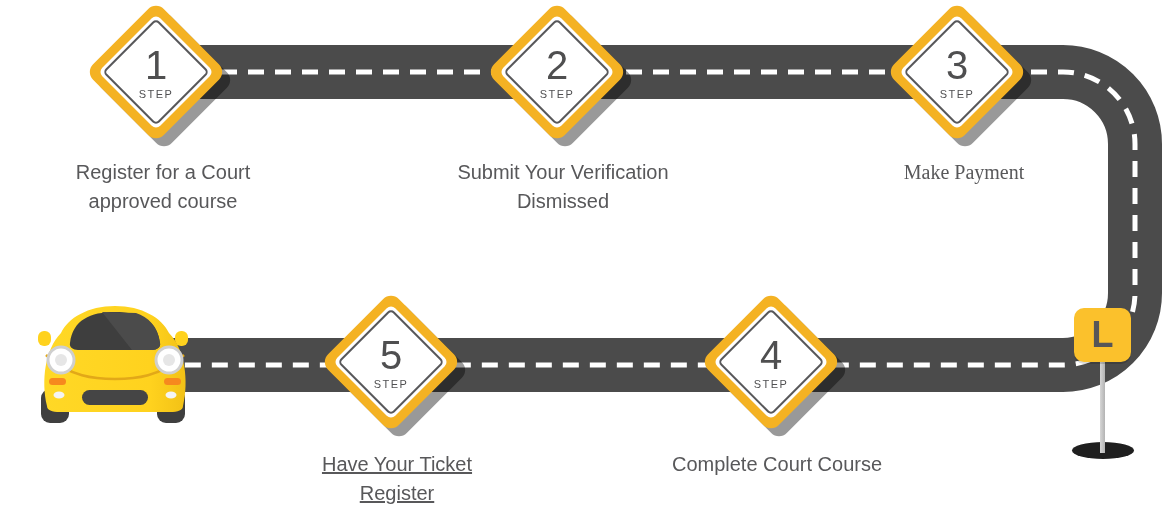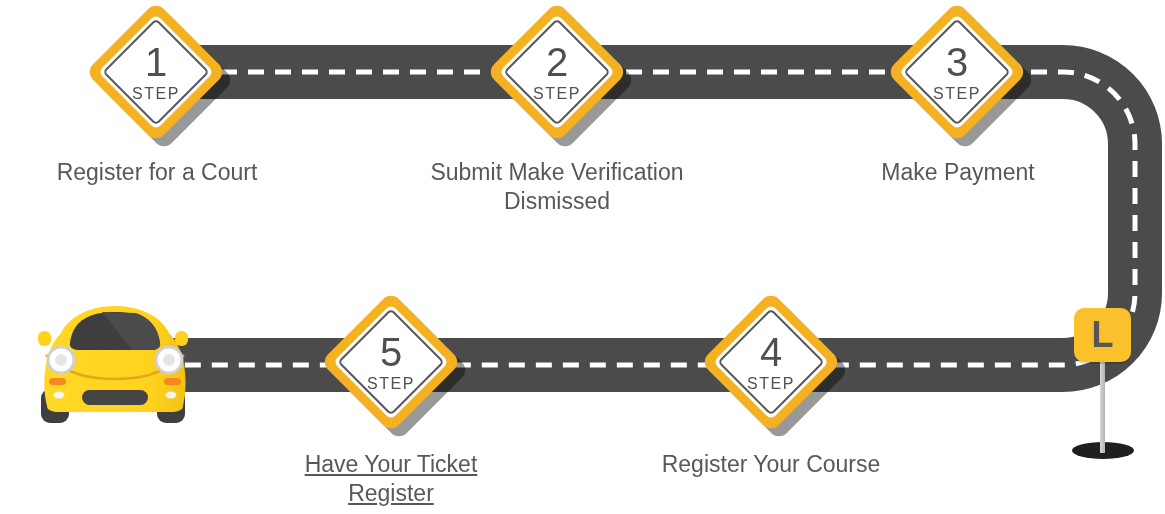--- a/index.html
+++ b/index.html
@@ -42,45 +42,46 @@
     align-items:center;justify-content:center;
     z-index:2;
   }
   .step-number{
     font-size:40px;
     font-weight:500;
     color:#4F4F50;
     line-height:40px;
   }
   .step-word{
-    font-size:16px;
+    font-size:11px;
     letter-spacing:1.5px;
     color:#515153;
     margin-top:3px;
   }
   .s1{left:106px;top:22px;}
   .s2{left:507px;top:22px;}
   .s3{left:907px;top:22px;}
   .s4{left:721px;top:312px;}
   .s5{left:341px;top:312px;}
 
   
   .caption{
     position:absolute;
     transform:translateX(-50%);
     text-align:center;
-    font-size:23px;
+    font-size:20px;
     line-height:29px;
     color:#58585A;
     white-space:nowrap;
+    margin-left:6px;
   }
   .caption span{display:block;}
   .c1{left:157px;top:158px;}
   .c2{left:557px;top:158px;}
-  .c3{left:958px;top:158px;}
+  .c3{left:958px;top:158px;font-family:Liberation Serif, serif;}
   .c4{left:771px;top:450px;}
   .c5{left:391px;top:450px;text-decoration:underline;}
 
   
   .sign-shadow{
     position:absolute;
     left:1072px;top:442px;
     width:62px;height:17px;
     background:#1f1f1f;
     border-radius:50%;
@@ -164,31 +165,32 @@
       <div class="diamond-core"></div>
     </div>
     <div class="diamond-content">
       <div class="step-number">5</div>
       <div class="step-word">STEP</div>
     </div>
   </div>
 
   <div class="caption c1">
     <span>Register for a Court</span>
+    <span>approved course</span>
   </div>
   <div class="caption c2">
-    <span>Submit Make Verification</span>
+    <span>Submit Your Verification</span>
     <span>Dismissed</span>
   </div>
   <div class="caption c3">
     <span>Make Payment</span>
     <span></span>
   </div>
   <div class="caption c4">
-    <span>Register Your Course</span>
+    <span>Complete Court Course</span>
     <span></span>
   </div>
   <div class="caption c5">
     <span>Have Your Ticket</span>
     <span>Register</span>
   </div>
 
   <div class="sign-shadow"></div>
   <div class="sign-pole"></div>
   <div class="l-sign">

